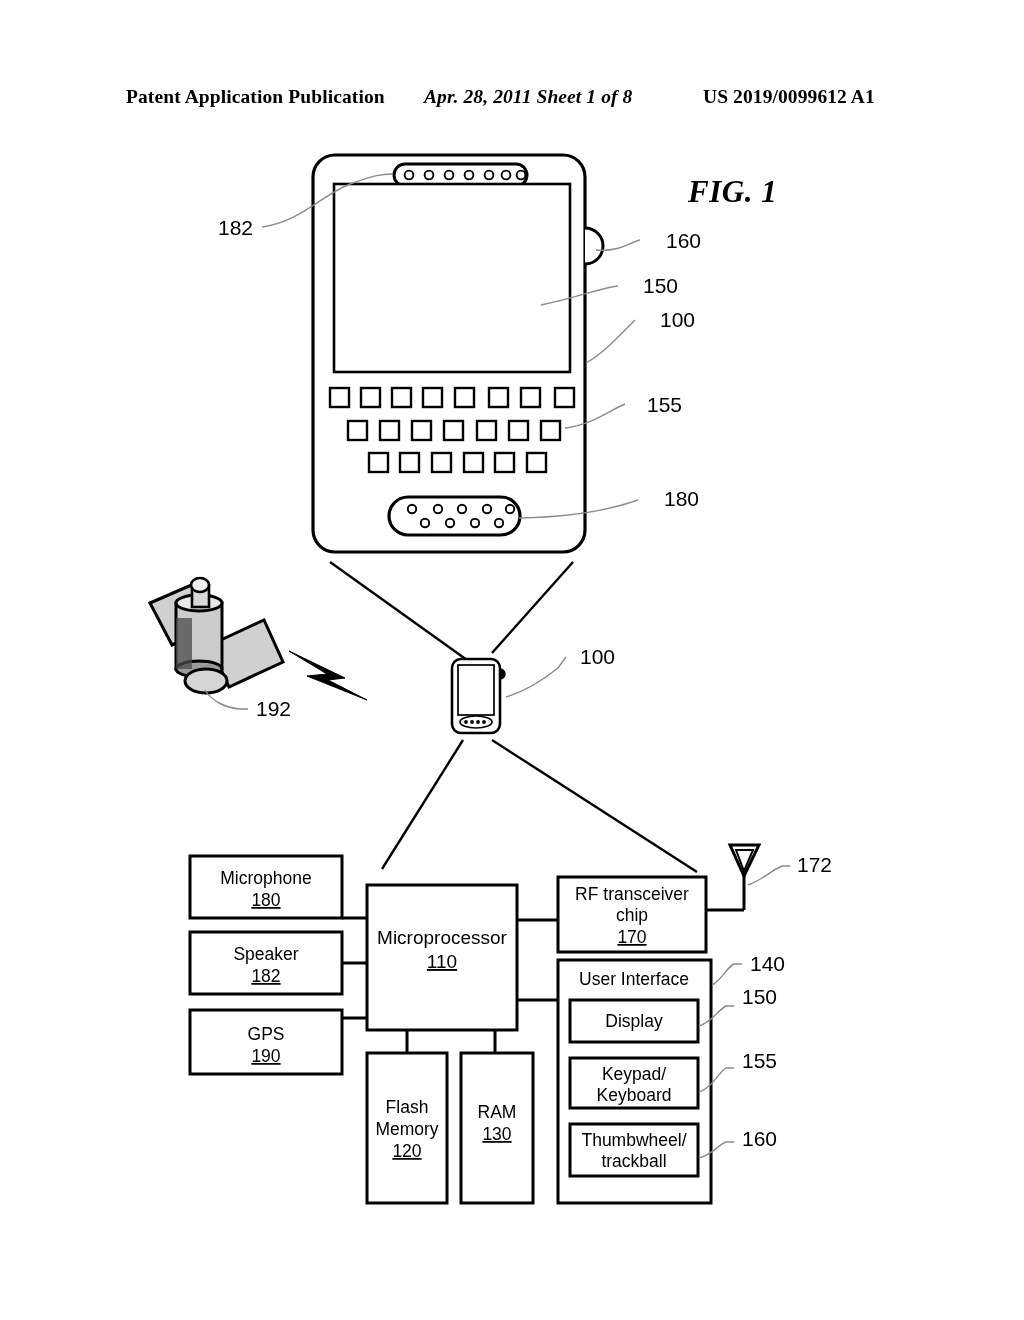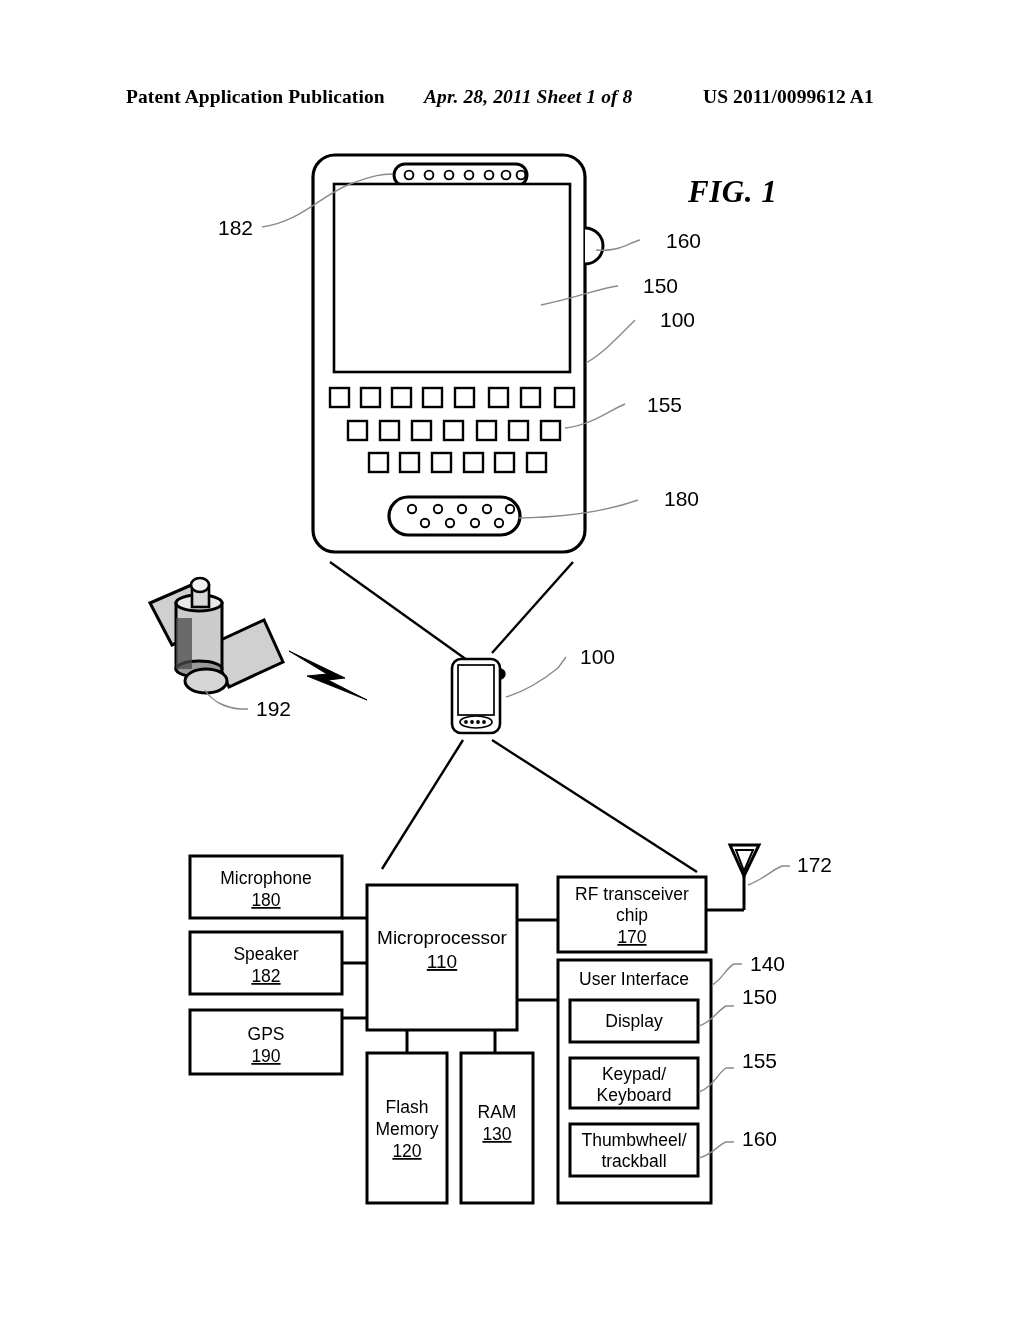--- a/index.html
+++ b/index.html
@@ -81,21 +81,21 @@
     text-decoration: underline;
   }
   .blocknum.big { font-size: 19px; }
 </style>
 </head>
 <body>
 
 <div id="page-header">
   <span class="hdr-left">Patent Application Publication</span>
   <span class="hdr-center">Apr. 28, 2011  Sheet 1 of 8</span>
-  <span class="hdr-right">US 2011/0099612 A1</span>
+  <span class="hdr-right">US 2019/0099612 A1</span>
 </div>
 
 <div id="fig-label">FIG. 1</div>
 
 <svg id="figure-svg" viewBox="0 0 1024 1320">
 
   <g>
 
     <rect x="313" y="155" width="272" height="397" rx="22" ry="22" fill="#ffffff" stroke="#000000" stroke-width="3.2"></rect>
 

